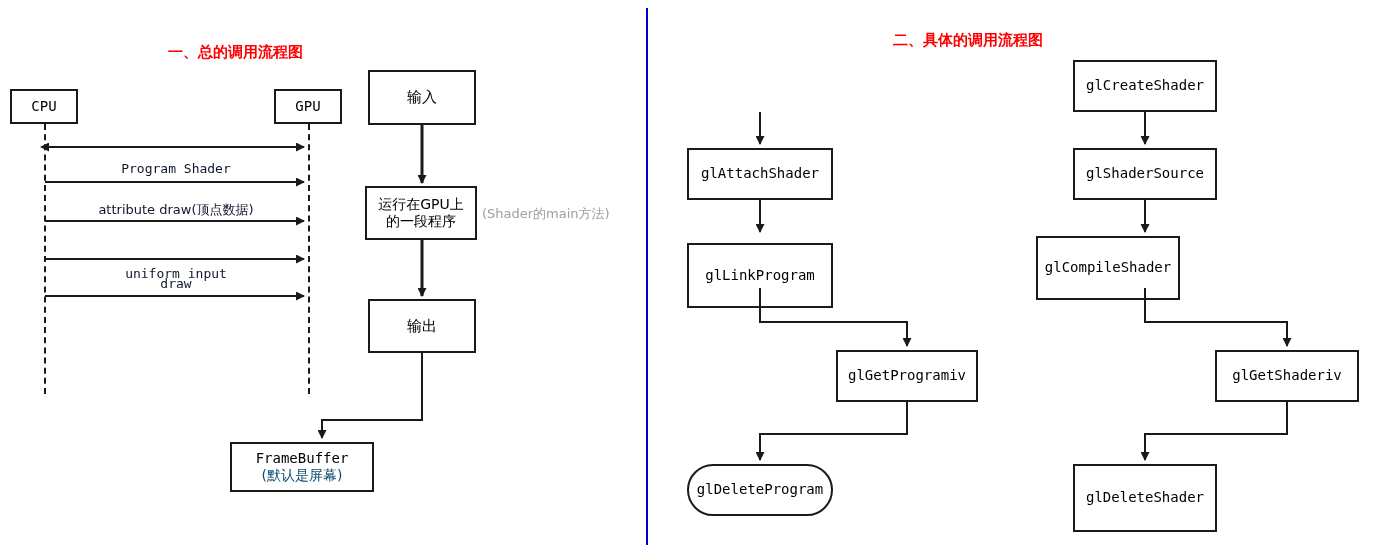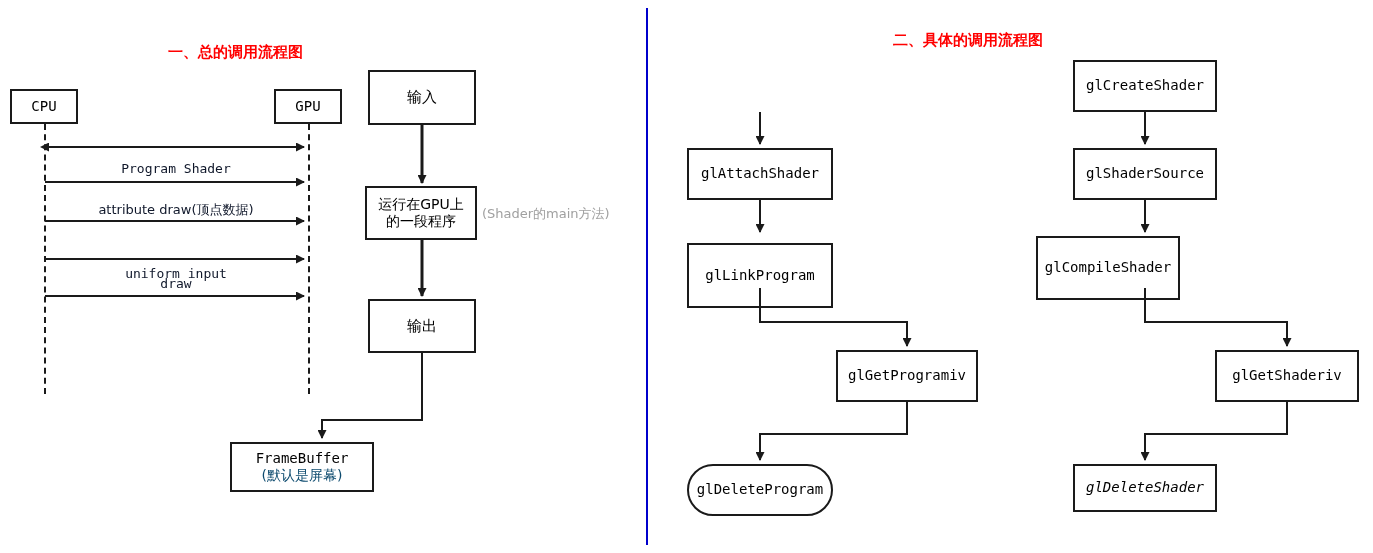--- a/index.html
+++ b/index.html
@@ -145,21 +145,21 @@
   </div>
   <div class="box" style="left:1073px; top:148px; width:144px; height:52px;">
     <span>glShaderSource</span>
   </div>
   <div class="box" style="left:1036px; top:236px; width:144px; height:64px;">
     <span>glCompileShader</span>
   </div>
   <div class="box" style="left:1215px; top:350px; width:144px; height:52px;">
     <span>glGetShaderiv</span>
   </div>
-  <div class="box" style="left:1073px; top:464px; width:144px; height:48px;font-style:italic;">
+  <div class="box" style="left:1073px; top:464px; width:144px; height:68px;">
     <span>glDeleteShader</span>
   </div>
 
   <svg class="overlay" viewBox="0 0 1373 553">
     <defs>
       <marker id="arrowend" markerWidth="9" markerHeight="9" refX="8" refY="4.5" orient="auto" markerUnits="userSpaceOnUse">
         <path d="M0,0 L9,4.5 L0,9 z" fill="#1a1a1a"></path>
       </marker>
       <marker id="arrowstart" markerWidth="9" markerHeight="9" refX="1" refY="4.5" orient="auto-start-reverse" markerUnits="userSpaceOnUse">
         <path d="M0,0 L9,4.5 L0,9 z" fill="#1a1a1a"></path>

